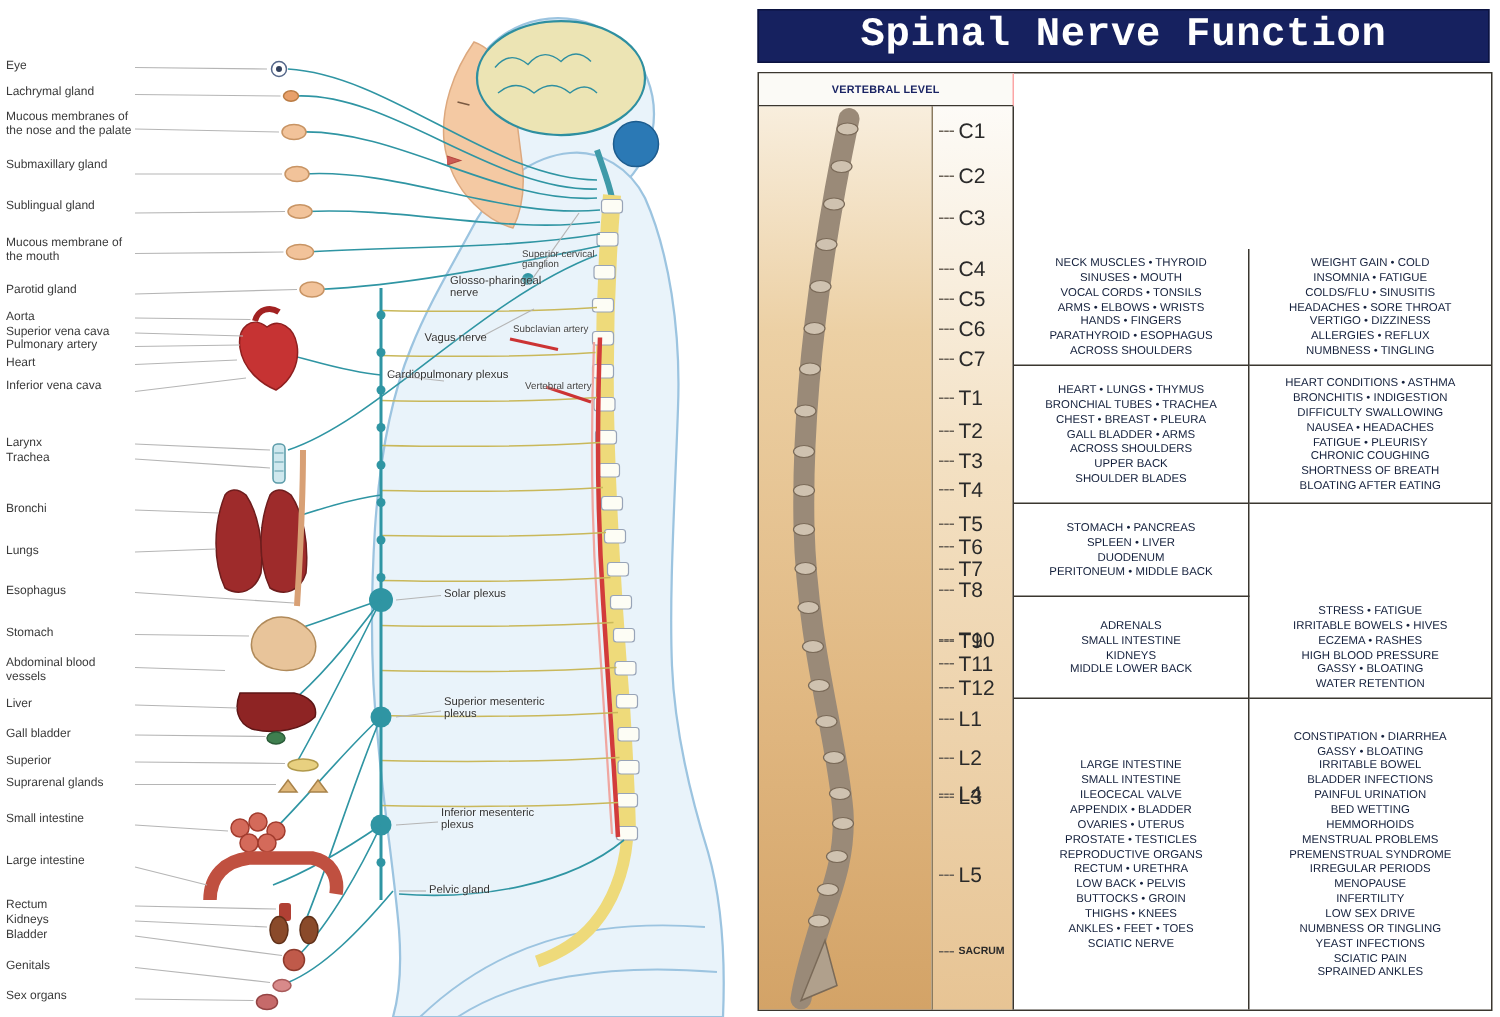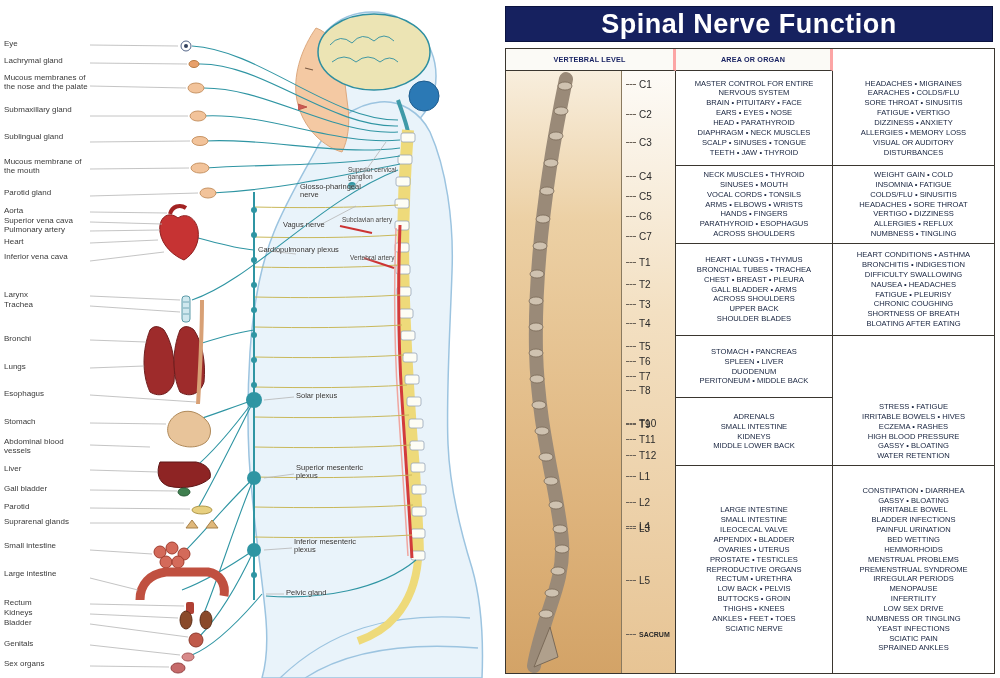--- a/index.html
+++ b/index.html
@@ -10,39 +10,39 @@
   .left-panel{position:absolute;left:0;top:0;width:500px;height:678px}
   .left-panel svg{position:absolute;left:0;top:0}
   .lab{position:absolute;left:4px;width:88px;font-size:8px;line-height:1.1;color:#3a3a3a}
   .ilab{position:absolute;font-size:7.5px;color:#333;line-height:1.08;text-shadow:0 0 2px #fff}
   .ilab.small{font-size:6.5px;color:#444}
 
   
   .right-panel{position:absolute;left:503px;top:0;width:494px;height:678px}
   .title-bar{position:absolute;left:2px;top:6px;width:488px;height:36px;background:#16215f;
              color:#fff;display:flex;align-items:center;justify-content:center;
-             font-family:Liberation Sans, sans-serif;font-weight:bold;font-size:27px;
+             font-family:Liberation Mono, monospace;font-weight:bold;font-size:27px;
              letter-spacing:.5px;border:1px solid #0b1340;box-sizing:border-box}
   .snf-table{position:absolute;left:2px;top:48px;display:grid;
              grid-template-columns:116px 54px 157px 161px;
              grid-template-rows:22px 95px 78px 92px 62px 68px 207px;
              border:1.5px solid #3a362f;background:#fff}
   .hcell{display:flex;align-items:center;justify-content:center;font-weight:bold;
          font-size:7.2px;color:#1a2464;background:#fbfaf6;text-align:center;
-         border-bottom:1px solid #3a362f;border-right:3px solid #fca5a5;letter-spacing:.2px}
+         border-bottom:1px solid #3a362f;border-right:1px solid #fca5a5;letter-spacing:.2px}
   .h-level{grid-column:1/3;grid-row:1}
   .h-area{grid-column:3;grid-row:1}
   .h-sym{grid-column:4;grid-row:1;border-right:none}
   .spine-cell{grid-column:1;grid-row:2/8;position:relative;
       background:linear-gradient(180deg,#f8eedd 0%,#ecd0a4 25%,#dfb57e 70%,#d3a367 100%);
       border-right:1px solid #8a7a5f}
   .levels-cell{grid-column:2;grid-row:2/8;position:relative;
       background:linear-gradient(180deg,#fdfbf7 0%,#f3e0c2 40%,#e7c494 100%);
       border-right:1px solid #3a362f}
-  .lvl{position:absolute;left:4px;font-size:10px;color:#2a2a2a;white-space:nowrap;
+  .lvl{position:absolute;left:4px;font-size:14px;color:#2a2a2a;white-space:nowrap;
        display:flex;align-items:center;gap:3px}
   .lvl::before{content:"";display:inline-block;width:10px;border-top:1px dashed #6b6257}
   .lvl.sacrum{font-size:7px;font-weight:bold}
   .cell{border-right:1px solid #3a362f;border-bottom:1px solid #3a362f;
         display:flex;align-items:center;justify-content:center;text-align:center;
         font-size:7.6px;line-height:1.3;color:#14203c;white-space:pre-line;padding:2px 3px}
   .c-area{grid-column:3}.c-sym{grid-column:4;border-right:none}
   .r1{grid-row:2}.r2{grid-row:3}.r3{grid-row:4}.r4{grid-row:5}.r5{grid-row:6}
   .r6{grid-row:7;border-bottom:none}
 </style>
@@ -257,21 +257,21 @@
   <div class="lab" style="top:253px">Inferior vena cava</div>
   <div class="lab" style="top:291px">Larynx</div>
   <div class="lab" style="top:301px">Trachea</div>
   <div class="lab" style="top:335px">Bronchi</div>
   <div class="lab" style="top:363px">Lungs</div>
   <div class="lab" style="top:390px">Esophagus</div>
   <div class="lab" style="top:418px">Stomach</div>
   <div class="lab" style="top:438px">Abdominal blood vessels</div>
   <div class="lab" style="top:465px">Liver</div>
   <div class="lab" style="top:485px">Gall bladder</div>
-  <div class="lab" style="top:503px">Parotid</div>
+  <div class="lab" style="top:503px">Superior</div>
   <div class="lab" style="top:518px">Suprarenal glands</div>
   <div class="lab" style="top:542px">Small intestine</div>
   <div class="lab" style="top:570px">Large intestine</div>
   <div class="lab" style="top:599px">Rectum</div>
   <div class="lab" style="top:609px">Kidneys</div>
   <div class="lab" style="top:619px">Bladder</div>
   <div class="lab" style="top:640px">Genitals</div>
   <div class="lab" style="top:660px">Sex organs</div>
 
   <div class="ilab" style="left:300px;top:183px;width:64px">Glosso-pharingeal nerve</div>
@@ -284,21 +284,20 @@
   <div class="ilab" style="left:296px;top:464px;width:68px">Superior mesenteric plexus</div>
   <div class="ilab" style="left:294px;top:538px;width:68px">Inferior mesenteric plexus</div>
   <div class="ilab" style="left:286px;top:589px;width:60px">Pelvic gland</div>
 </div>
 
 <div class="right-panel">
   <div class="title-bar">Spinal Nerve Function</div>
 
   <div class="snf-table">
     <div class="hcell h-level">VERTEBRAL LEVEL</div>
-    <div class="hcell h-area">AREA OR ORGAN</div>
 
     <div class="spine-cell">
       <svg width="116" height="602" viewBox="0 0 116 602">
         <path d="M60,8 C45,80 28,180 30,280 C32,360 52,420 56,470 C58,505 45,530 38,555 C33,572 30,582 28,595" stroke="#9a8a78" stroke-width="14" fill="none" stroke-linecap="round"></path>
         <g fill="#cfc2b0" stroke="#7a6a58" stroke-width="0.8">
           <ellipse cx="59" cy="15" rx="7" ry="4"></ellipse>
             <ellipse cx="55" cy="40" rx="7" ry="4"></ellipse>
           <ellipse cx="50" cy="65" rx="7" ry="4"></ellipse>
             <ellipse cx="45" cy="92" rx="7" ry="4"></ellipse>
           <ellipse cx="41" cy="120" rx="7" ry="4"></ellipse>
@@ -345,36 +344,20 @@
       <span class="lvl" style="top:363px">T11</span>
       <span class="lvl" style="top:379px">T12</span>
       <span class="lvl" style="top:400px">L1</span>
       <span class="lvl" style="top:426px">L2</span>
       <span class="lvl" style="top:452px">L3</span>
       <span class="lvl" style="top:450px">L4</span>
       <span class="lvl" style="top:504px">L5</span>
       <span class="lvl sacrum" style="top:560px">SACRUM</span>
     </div>
 
-    <div class="cell c-area r1">MASTER CONTROL FOR ENTIRE
-NERVOUS SYSTEM
-BRAIN • PITUITARY • FACE
-EARS • EYES • NOSE
-HEAD • PARATHYROID
-DIAPHRAGM • NECK MUSCLES
-SCALP • SINUSES • TONGUE
-TEETH • JAW • THYROID</div>
-    <div class="cell c-sym  r1">HEADACHES • MIGRAINES
-EARACHES • COLDS/FLU
-SORE THROAT • SINUSITIS
-FATIGUE • VERTIGO
-DIZZINESS • ANXIETY
-ALLERGIES • MEMORY LOSS
-VISUAL OR AUDITORY
-DISTURBANCES</div>
     <div class="cell c-area r2">NECK MUSCLES • THYROID
 SINUSES • MOUTH
 VOCAL CORDS • TONSILS
 ARMS • ELBOWS • WRISTS
 HANDS • FINGERS
 PARATHYROID • ESOPHAGUS
 ACROSS SHOULDERS</div>
     <div class="cell c-sym  r2">WEIGHT GAIN • COLD
 INSOMNIA • FATIGUE
 COLDS/FLU • SINUSITIS

